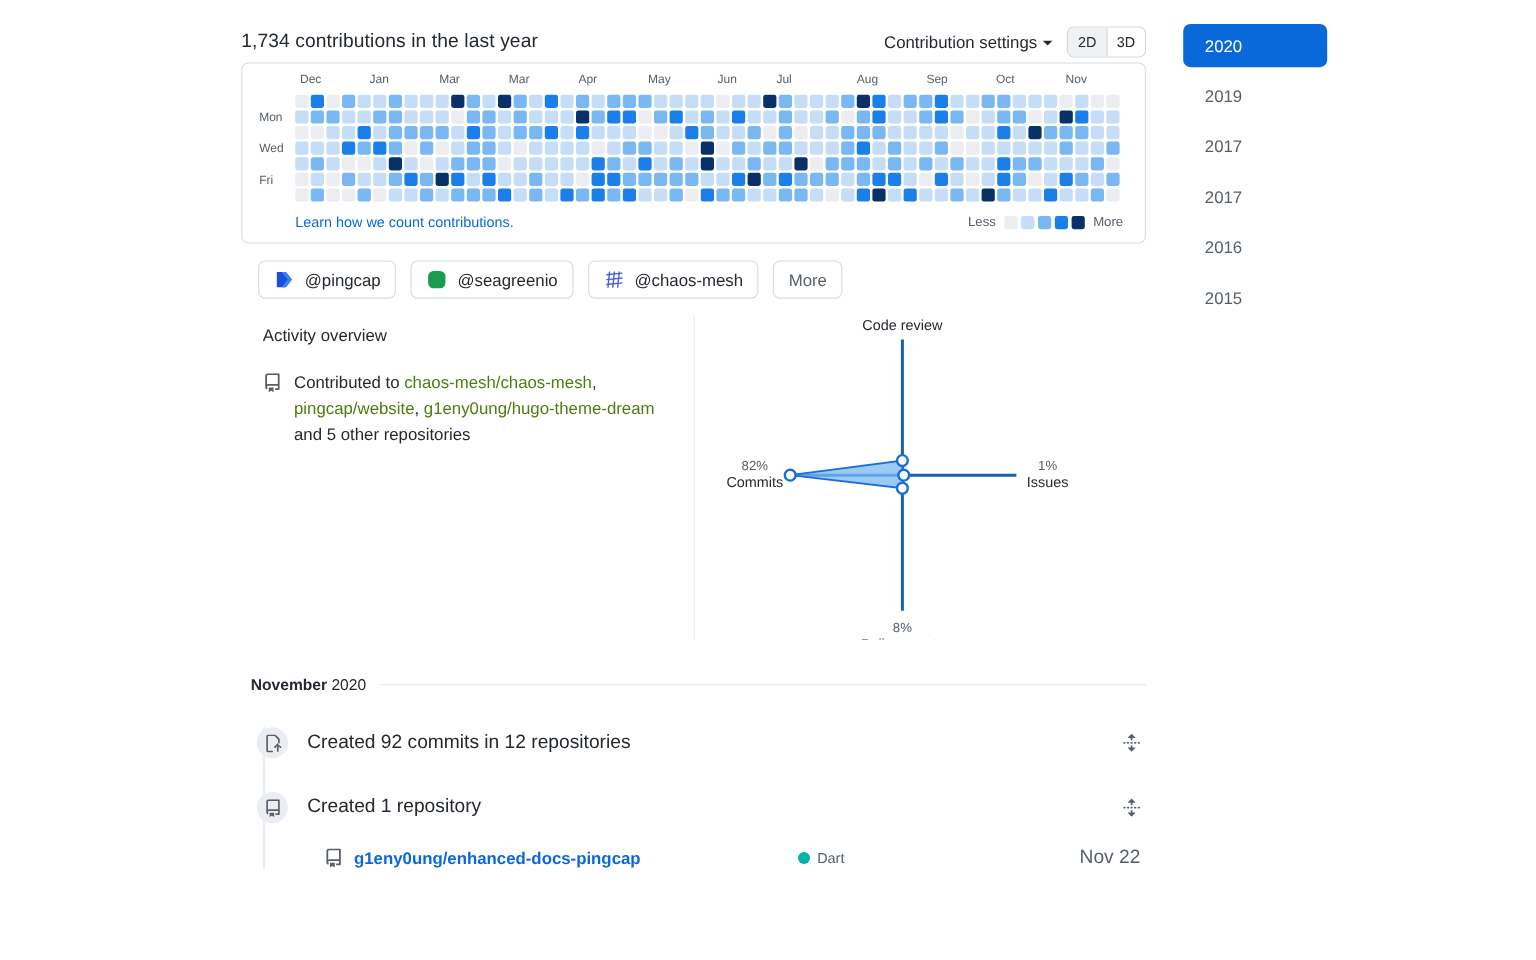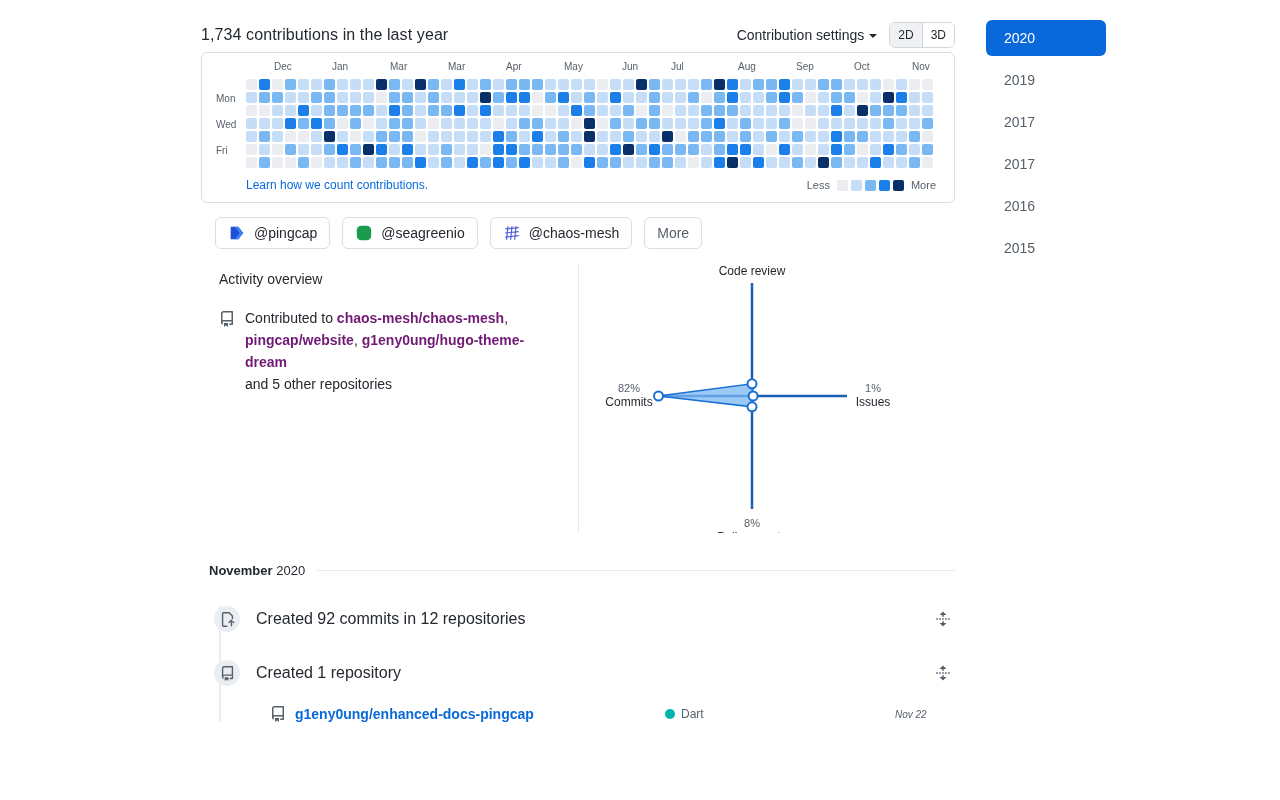--- a/index.html
+++ b/index.html
@@ -90,21 +90,20 @@
     display: flex;
     height: 16px;
     margin-left: 30px;
     position: relative;
   }
   .month-lbl {
     font-size: 10px;
     color: #57606a;
     position: absolute;
     top: 0;
-    margin-left: 24px;
   }
 
   .grid-wrap { display: flex; margin-top: 2px; }
   .day-labels {
     width: 30px;
     display: flex;
     flex-direction: column;
     padding-top: 0px;
   }
   .day-lbl {
@@ -191,22 +190,22 @@
   }
   .ov-body {
     display: flex;
     gap: 10px;
     font-size: 14px;
     line-height: 22px;
     color: #24292f;
   }
   .repo-ico { width: 16px; height: 16px; margin-top: 4px; flex: none; }
   .ov-text a {
-    color: #701a75;
-    font-weight: 700;
+    color: #4d7c0f;
+    font-weight: 400;
     text-decoration: none;
     cursor: pointer;
   }
   .ov-right {
     flex: 1;
     position: relative;
   }
   .ov-right svg { display: block; }
 
   
@@ -268,21 +267,21 @@
   }
   .act-sub .sub-ico { width: 16px; height: 16px; margin-right: 9px; flex: none; }
   .act-sub a { color: #0969da; font-weight: 600; text-decoration: none; cursor: pointer; }
   .act-sub .lang {
     margin-left: auto;
     display: flex; align-items: center; gap: 6px;
     color: #57606a; font-size: 12px;
     width: 230px;
   }
   .lang-dot { width: 10px; height: 10px; border-radius: 50%; display: inline-block; }
-  .act-sub .date { color: #57606a; font-size: 10px; width: 60px; text-align: left; font-style: italic; }
+  .act-sub .date { color: #57606a; font-size: 16px; width: 60px; text-align: center; }
 
   
   .years {
     position: absolute;
     left: 986px; top: 20px;
     width: 120px;
   }
   .year-item {
     display: block;
     width: 120px;

